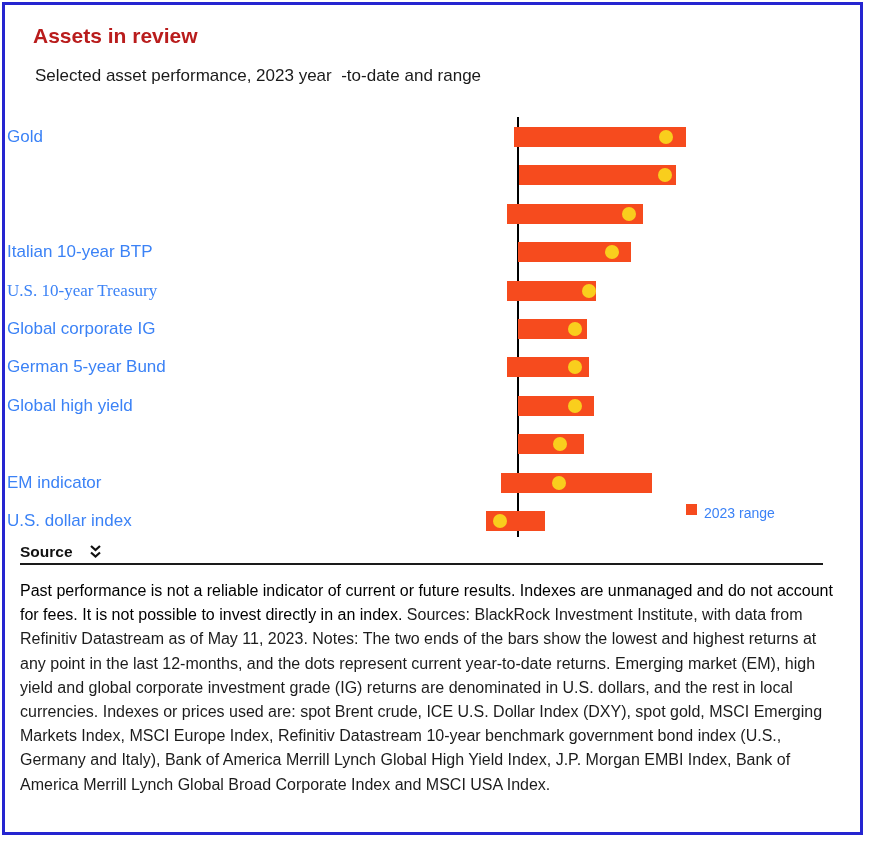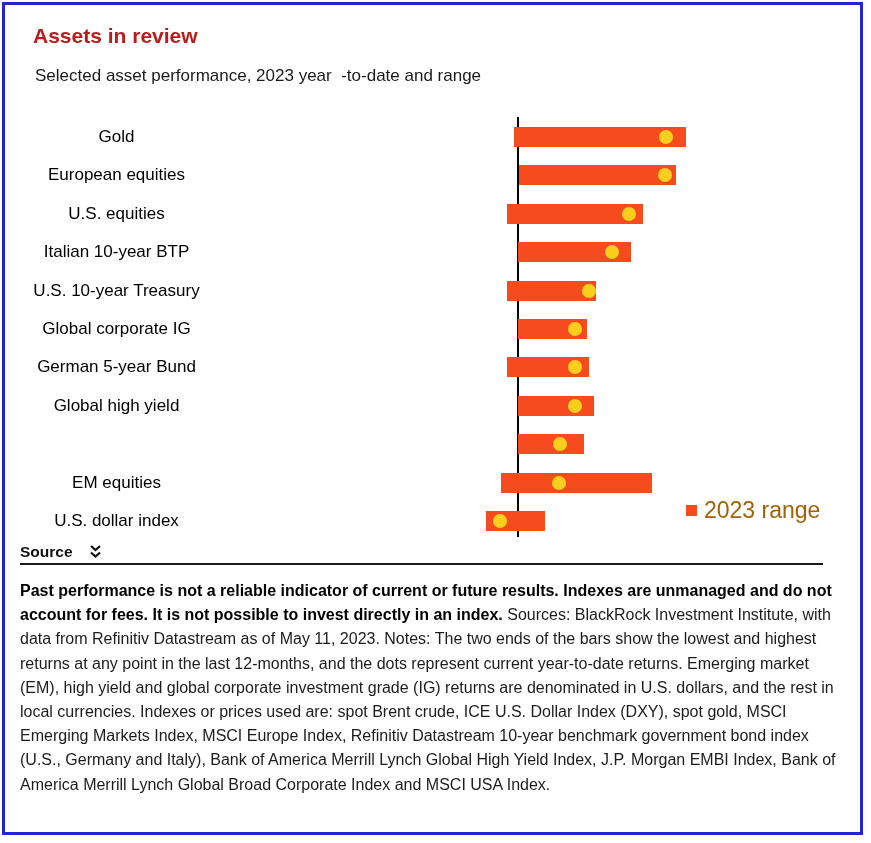--- a/index.html
+++ b/index.html
@@ -5,70 +5,68 @@
   html,body{margin:0;padding:0;}
   body{
     width:871px;height:843px;position:relative;background:#ffffff;
     font-family:"Liberation Sans", sans-serif;color:#1a1a1a;overflow:hidden;
   }
   .frame{position:absolute;left:2px;top:2px;right:8px;bottom:8px;border:3px solid #2525d0;pointer-events:none;}
   .page-title{position:absolute;left:33px;top:24px;font-size:21px;font-weight:700;color:#b91c1c;}
   .page-subtitle{position:absolute;left:35px;top:66px;font-size:17px;color:#1a1a1a;white-space:pre-wrap;}
   #chart-layer{position:absolute;left:0;top:0;width:871px;height:843px;}
   .axis-line{position:absolute;left:517px;top:117px;width:2px;height:420px;background:#000;}
-  .row-label{position:absolute;left:0;width:233px;text-align:center;font-size:17px;line-height:22px;color:#000000;}
+  .row-label{position:absolute;left:7px;width:233px;text-align:left;font-size:17px;line-height:22px;color:#3b82f6;}
   .range-bar{position:absolute;height:20px;}
   .ytd-dot{position:absolute;width:14px;height:14px;border-radius:50%;}
   .legend{position:absolute;left:686px;top:497px;display:flex;align-items:center;gap:7px;}
   .legend-swatch{width:11px;height:11px;flex:0 0 auto;}
-  .legend-label{font-size:23px;color:#a16207;}
+  .legend-label{font-size:14px;color:#3b82f6;margin-top:8px;}
   .source-row{position:absolute;left:20px;top:543px;display:flex;align-items:center;gap:16px;cursor:pointer;}
   .source-label{font-size:15.5px;font-weight:700;color:#111;}
   .source-rule{position:absolute;left:20px;top:563px;width:803px;border-top:2px solid #1a1a1a;}
   .footnote{position:absolute;left:20px;top:579px;width:826px;font-size:16px;line-height:24.2px;color:#1c1c1c;}
-  .footnote .bold{font-weight:700;color:#000;}
+  .footnote .bold{font-weight:400;color:#000;}
 </style>
 </head>
 <body>
 
 <div class="frame" style="border-color: rgb(37, 37, 208);"></div>
 
 <div class="page-title">Assets in review</div>
 <div class="page-subtitle">Selected asset performance, 2023 year  -to-date and range</div>
 
 <div id="chart-layer">
   <div class="axis-line" style="background: rgb(0, 0, 0);"></div>
 
   <div class="row-label" style="top: 126px;">Gold</div>
     <div class="range-bar" style="left: 513.8px; width: 172.2px; top: 127px; background: rgb(246, 75, 30);"></div>
     <div class="ytd-dot" style="left: 659.4px; top: 130px; background: rgb(249, 206, 29);"></div>
-    <div class="row-label" style="top: 164.4px;">European equities</div>
     <div class="range-bar" style="left: 519.4px; width: 156.8px; top: 165.4px; background: rgb(246, 75, 30);"></div>
     <div class="ytd-dot" style="left: 658px; top: 168.4px; background: rgb(249, 206, 29);"></div>
-    <div class="row-label" style="top: 202.8px;">U.S. equities</div>
     <div class="range-bar" style="left: 506.8px; width: 135.8px; top: 203.8px; background: rgb(246, 75, 30);"></div>
     <div class="ytd-dot" style="left: 621.6px; top: 206.8px; background: rgb(249, 206, 29);"></div>
     <div class="row-label" style="top: 241.2px;">Italian 10-year BTP</div>
     <div class="range-bar" style="left: 518px; width: 113.4px; top: 242.2px; background: rgb(246, 75, 30);"></div>
     <div class="ytd-dot" style="left: 604.8px; top: 245.2px; background: rgb(249, 206, 29);"></div>
-    <div class="row-label" style="top: 279.6px;">U.S. 10-year Treasury</div>
+    <div class="row-label" style="top: 279.6px; font-family: Liberation Serif, serif;">U.S. 10-year Treasury</div>
     <div class="range-bar" style="left: 506.8px; width: 89.6px; top: 280.6px; background: rgb(246, 75, 30);"></div>
     <div class="ytd-dot" style="left: 582.4px; top: 283.6px; background: rgb(249, 206, 29);"></div>
     <div class="row-label" style="top: 318px;">Global corporate IG</div>
     <div class="range-bar" style="left: 518px; width: 68.6px; top: 319px; background: rgb(246, 75, 30);"></div>
     <div class="ytd-dot" style="left: 568.4px; top: 322px; background: rgb(249, 206, 29);"></div>
     <div class="row-label" style="top: 356.4px;">German 5-year Bund</div>
     <div class="range-bar" style="left: 506.8px; width: 82.6px; top: 357.4px; background: rgb(246, 75, 30);"></div>
     <div class="ytd-dot" style="left: 568.4px; top: 360.4px; background: rgb(249, 206, 29);"></div>
     <div class="row-label" style="top: 394.8px;">Global high yield</div>
     <div class="range-bar" style="left: 518px; width: 75.6px; top: 395.8px; background: rgb(246, 75, 30);"></div>
     <div class="ytd-dot" style="left: 568.4px; top: 398.8px; background: rgb(249, 206, 29);"></div>
     <div class="range-bar" style="left: 518px; width: 65.8px; top: 434.2px; background: rgb(246, 75, 30);"></div>
     <div class="ytd-dot" style="left: 553px; top: 437.2px; background: rgb(249, 206, 29);"></div>
-    <div class="row-label" style="top: 471.6px;">EM equities</div>
+    <div class="row-label" style="top: 471.6px;">EM indicator</div>
     <div class="range-bar" style="left: 501.2px; width: 151.2px; top: 472.6px; background: rgb(246, 75, 30);"></div>
     <div class="ytd-dot" style="left: 551.6px; top: 475.6px; background: rgb(249, 206, 29);"></div>
     <div class="row-label" style="top: 510px;">U.S. dollar index</div>
     <div class="range-bar" style="left: 485.8px; width: 58.8px; top: 511px; background: rgb(246, 75, 30);"></div>
     <div class="ytd-dot" style="left: 492.8px; top: 514px; background: rgb(249, 206, 29);"></div>
     <div class="legend">
     <span class="legend-swatch" style="background: rgb(246, 75, 30);"></span>
     <span class="legend-label">2023 range</span>
   </div>
 </div>

